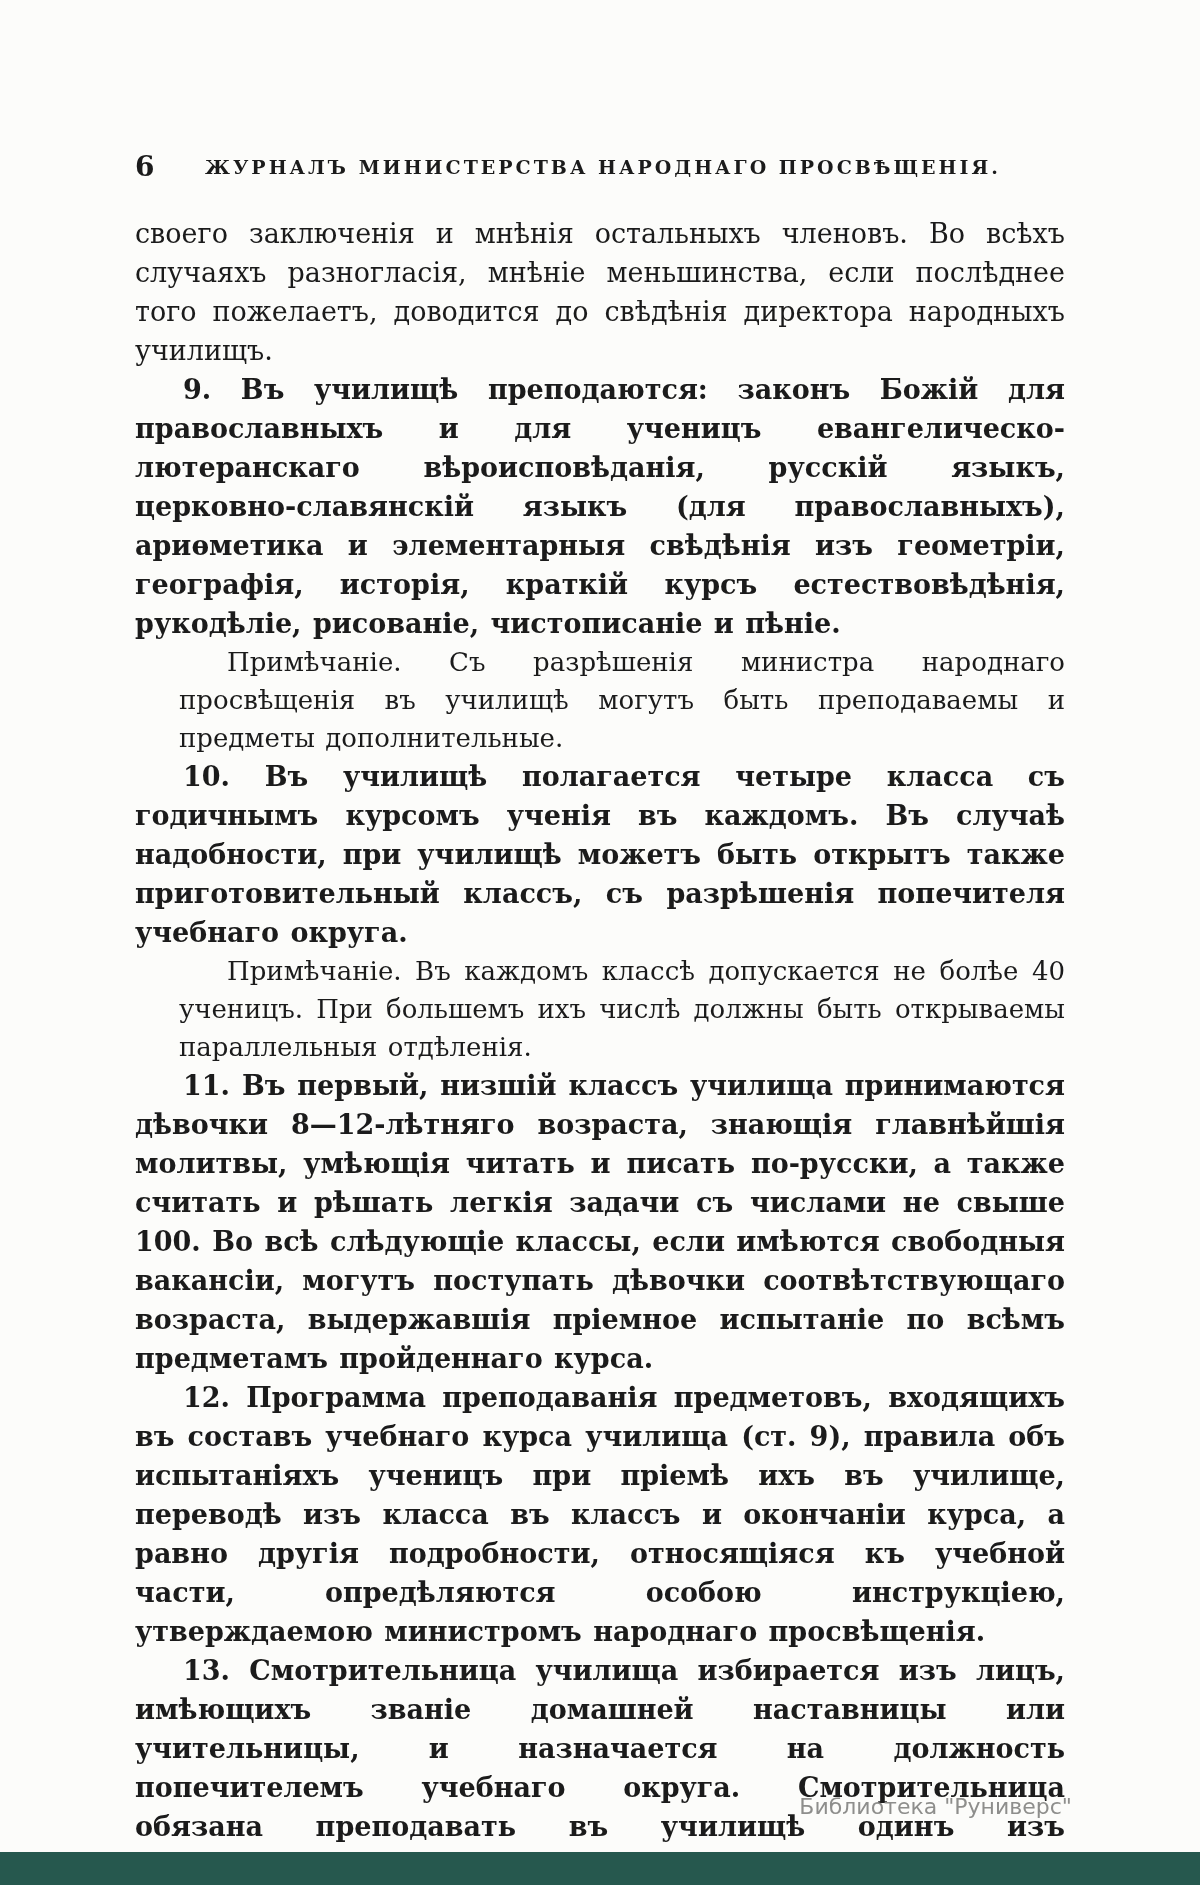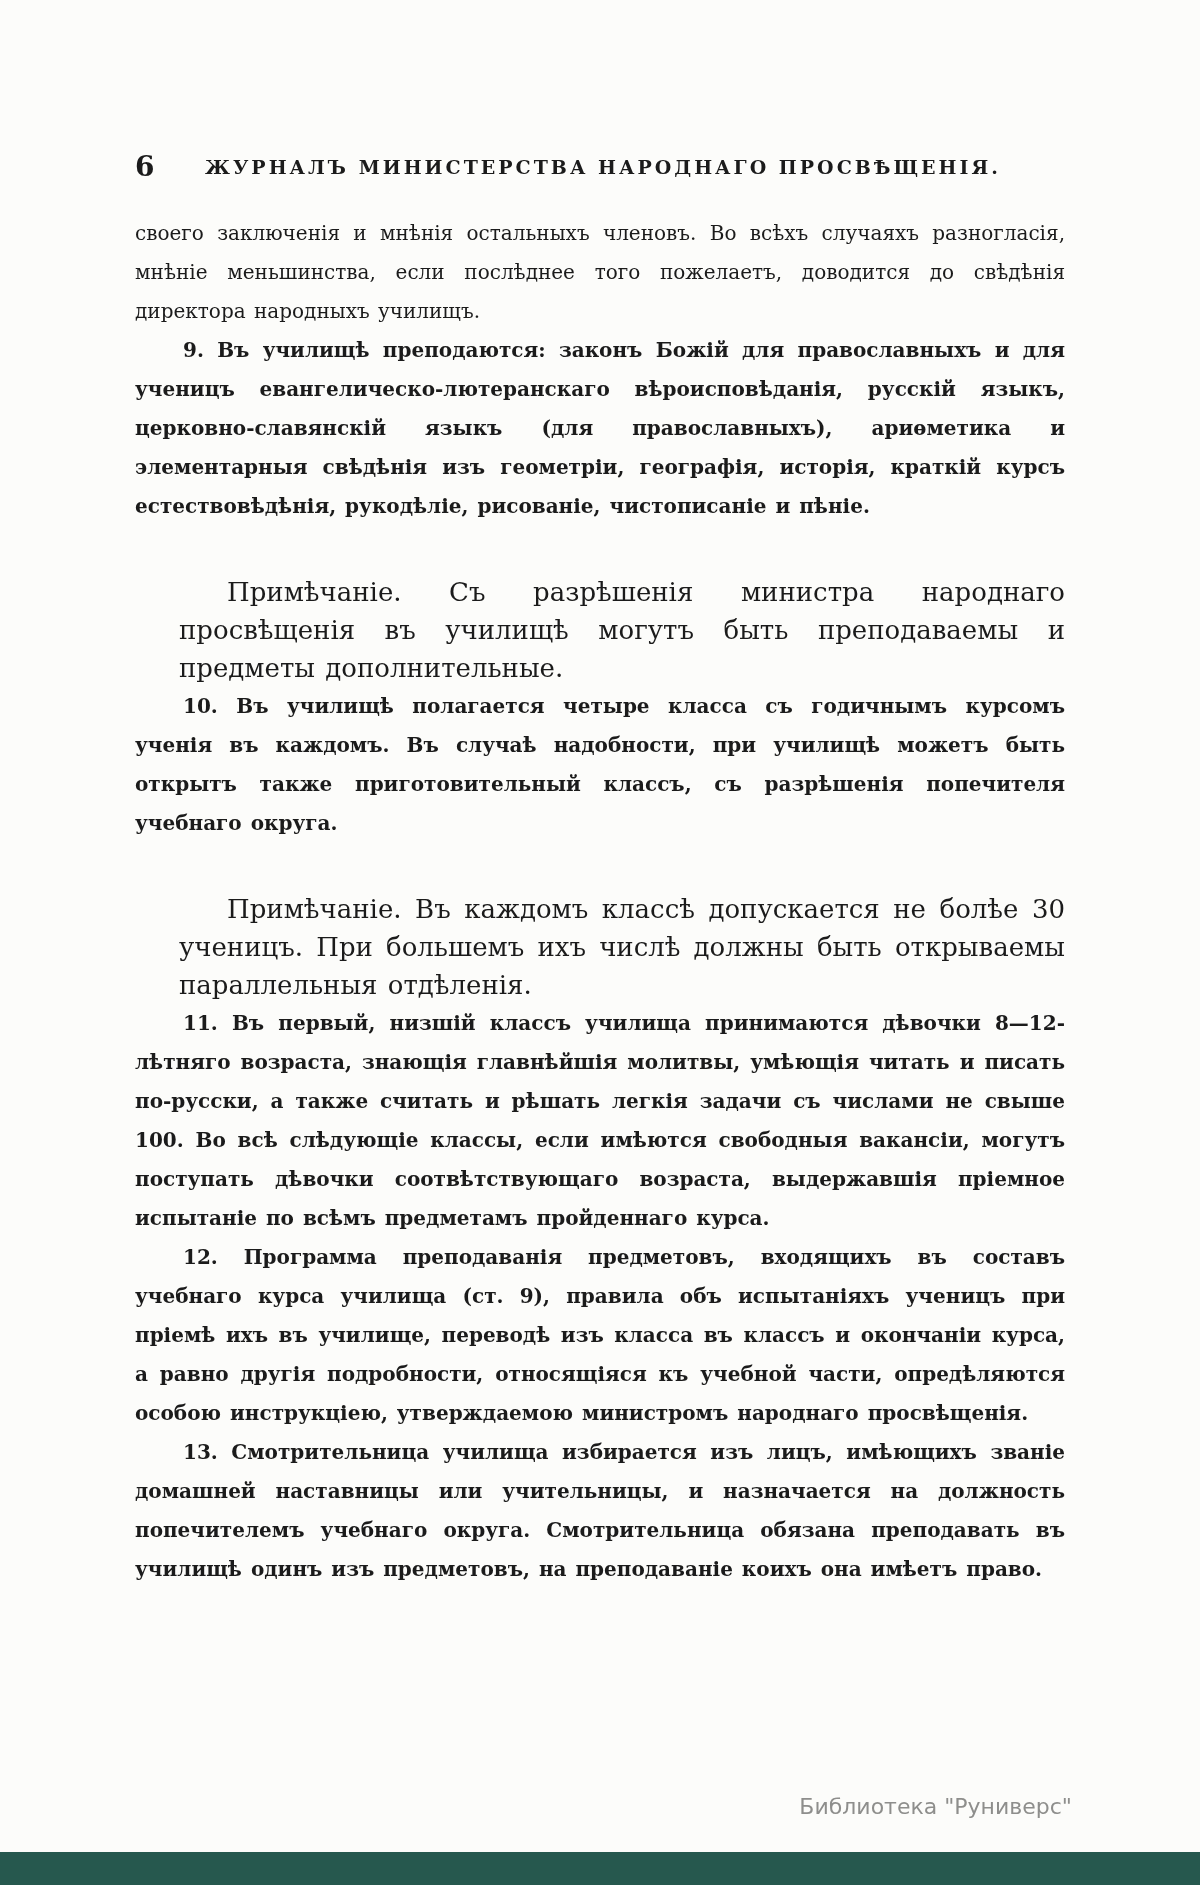--- a/index.html
+++ b/index.html
@@ -42,36 +42,35 @@
     right: 0;
     top: 6px;
     text-align: left;
     font-size: 19px;
     font-weight: bold;
     letter-spacing: 3px;
     white-space: nowrap;
   }
   .body-text p {
     margin: 0;
-    font-size: 20px;
+    font-size: 27px;
     line-height: 39px;
     text-align: justify;
     font-weight: 500;
     word-spacing: 2px;
   }
   .body-text p.indent {
     text-indent: 48px;
     font-weight: bold;
   }
   .body-text p.note {
     margin-left: 44px;
     text-indent: 48px;
     font-size: 26px;
     line-height: 38px;
-    margin-top: 47px;
   }
   .watermark {
     position: absolute;
     right: 128px;
     bottom: 66px;
     font-family: "DejaVu Sans", "Liberation Sans", sans-serif;
     font-size: 22px;
     color: #8e8e8c;
   }
   .footer-bar {
@@ -93,21 +92,21 @@
     <div class="running-header">
       <span class="page-number">6</span>
       <span class="journal-title">ЖУРНАЛЪ МИНИСТЕРСТВА НАРОДНАГО ПРОСВѢЩЕНІЯ.</span>
     </div>
 
     <div class="body-text">
       <p>своего заключенія и мнѣнія остальныхъ членовъ. Во всѣхъ случаяхъ разногласія, мнѣніе меньшинства, если послѣднее того пожелаетъ, доводится до свѣдѣнія директора народныхъ училищъ.</p>
       <p class="indent">9. Въ училищѣ преподаются: законъ Божій для православныхъ и для ученицъ евангелическо-лютеранскаго вѣроисповѣданія, русскій языкъ, церковно-славянскій языкъ (для православныхъ), ариѳметика и элементарныя свѣдѣнія изъ геометріи, географія, исторія, краткій курсъ естествовѣдѣнія, рукодѣліе, рисованіе, чистописаніе и пѣніе.</p>
       <p class="note">Примѣчаніе. Съ разрѣшенія министра народнаго просвѣщенія въ училищѣ могутъ быть преподаваемы и предметы дополнительные.</p>
       <p class="indent">10. Въ училищѣ полагается четыре класса съ годичнымъ курсомъ ученія въ каждомъ. Въ случаѣ надобности, при училищѣ можетъ быть открытъ также приготовительный классъ, съ разрѣшенія попечителя учебнаго округа.</p>
-      <p class="note">Примѣчаніе. Въ каждомъ классѣ допускается не болѣе 30 ученицъ. При большемъ ихъ числѣ должны быть открываемы параллельныя отдѣленія.</p>
+      <p class="note">Примѣчаніе. Въ каждомъ классѣ допускается не болѣе 40 ученицъ. При большемъ ихъ числѣ должны быть открываемы параллельныя отдѣленія.</p>
       <p class="indent">11. Въ первый, низшій классъ училища принимаются дѣвочки 8—12-лѣтняго возраста, знающія главнѣйшія молитвы, умѣющія читать и писать по-русски, а также считать и рѣшать легкія задачи съ числами не свыше 100. Во всѣ слѣдующіе классы, если имѣются свободныя вакансіи, могутъ поступать дѣвочки соотвѣтствующаго возраста, выдержавшія пріемное испытаніе по всѣмъ предметамъ пройденнаго курса.</p>
       <p class="indent">12. Программа преподаванія предметовъ, входящихъ въ составъ учебнаго курса училища (ст. 9), правила объ испытаніяхъ ученицъ при пріемѣ ихъ въ училище, переводѣ изъ класса въ классъ и окончаніи курса, а равно другія подробности, относящіяся къ учебной части, опредѣляются особою инструкціею, утверждаемою министромъ народнаго просвѣщенія.</p>
       <p class="indent">13. Смотрительница училища избирается изъ лицъ, имѣющихъ званіе домашней наставницы или учительницы, и назначается на должность попечителемъ учебнаго округа. Смотрительница обязана преподавать въ училищѣ одинъ изъ предметовъ, на преподаваніе коихъ она имѣетъ право.</p>
     </div>
 
   </div>
 
   <div class="watermark">Библиотека "Руниверс"</div>
 
   <div class="footer-bar"></div>

